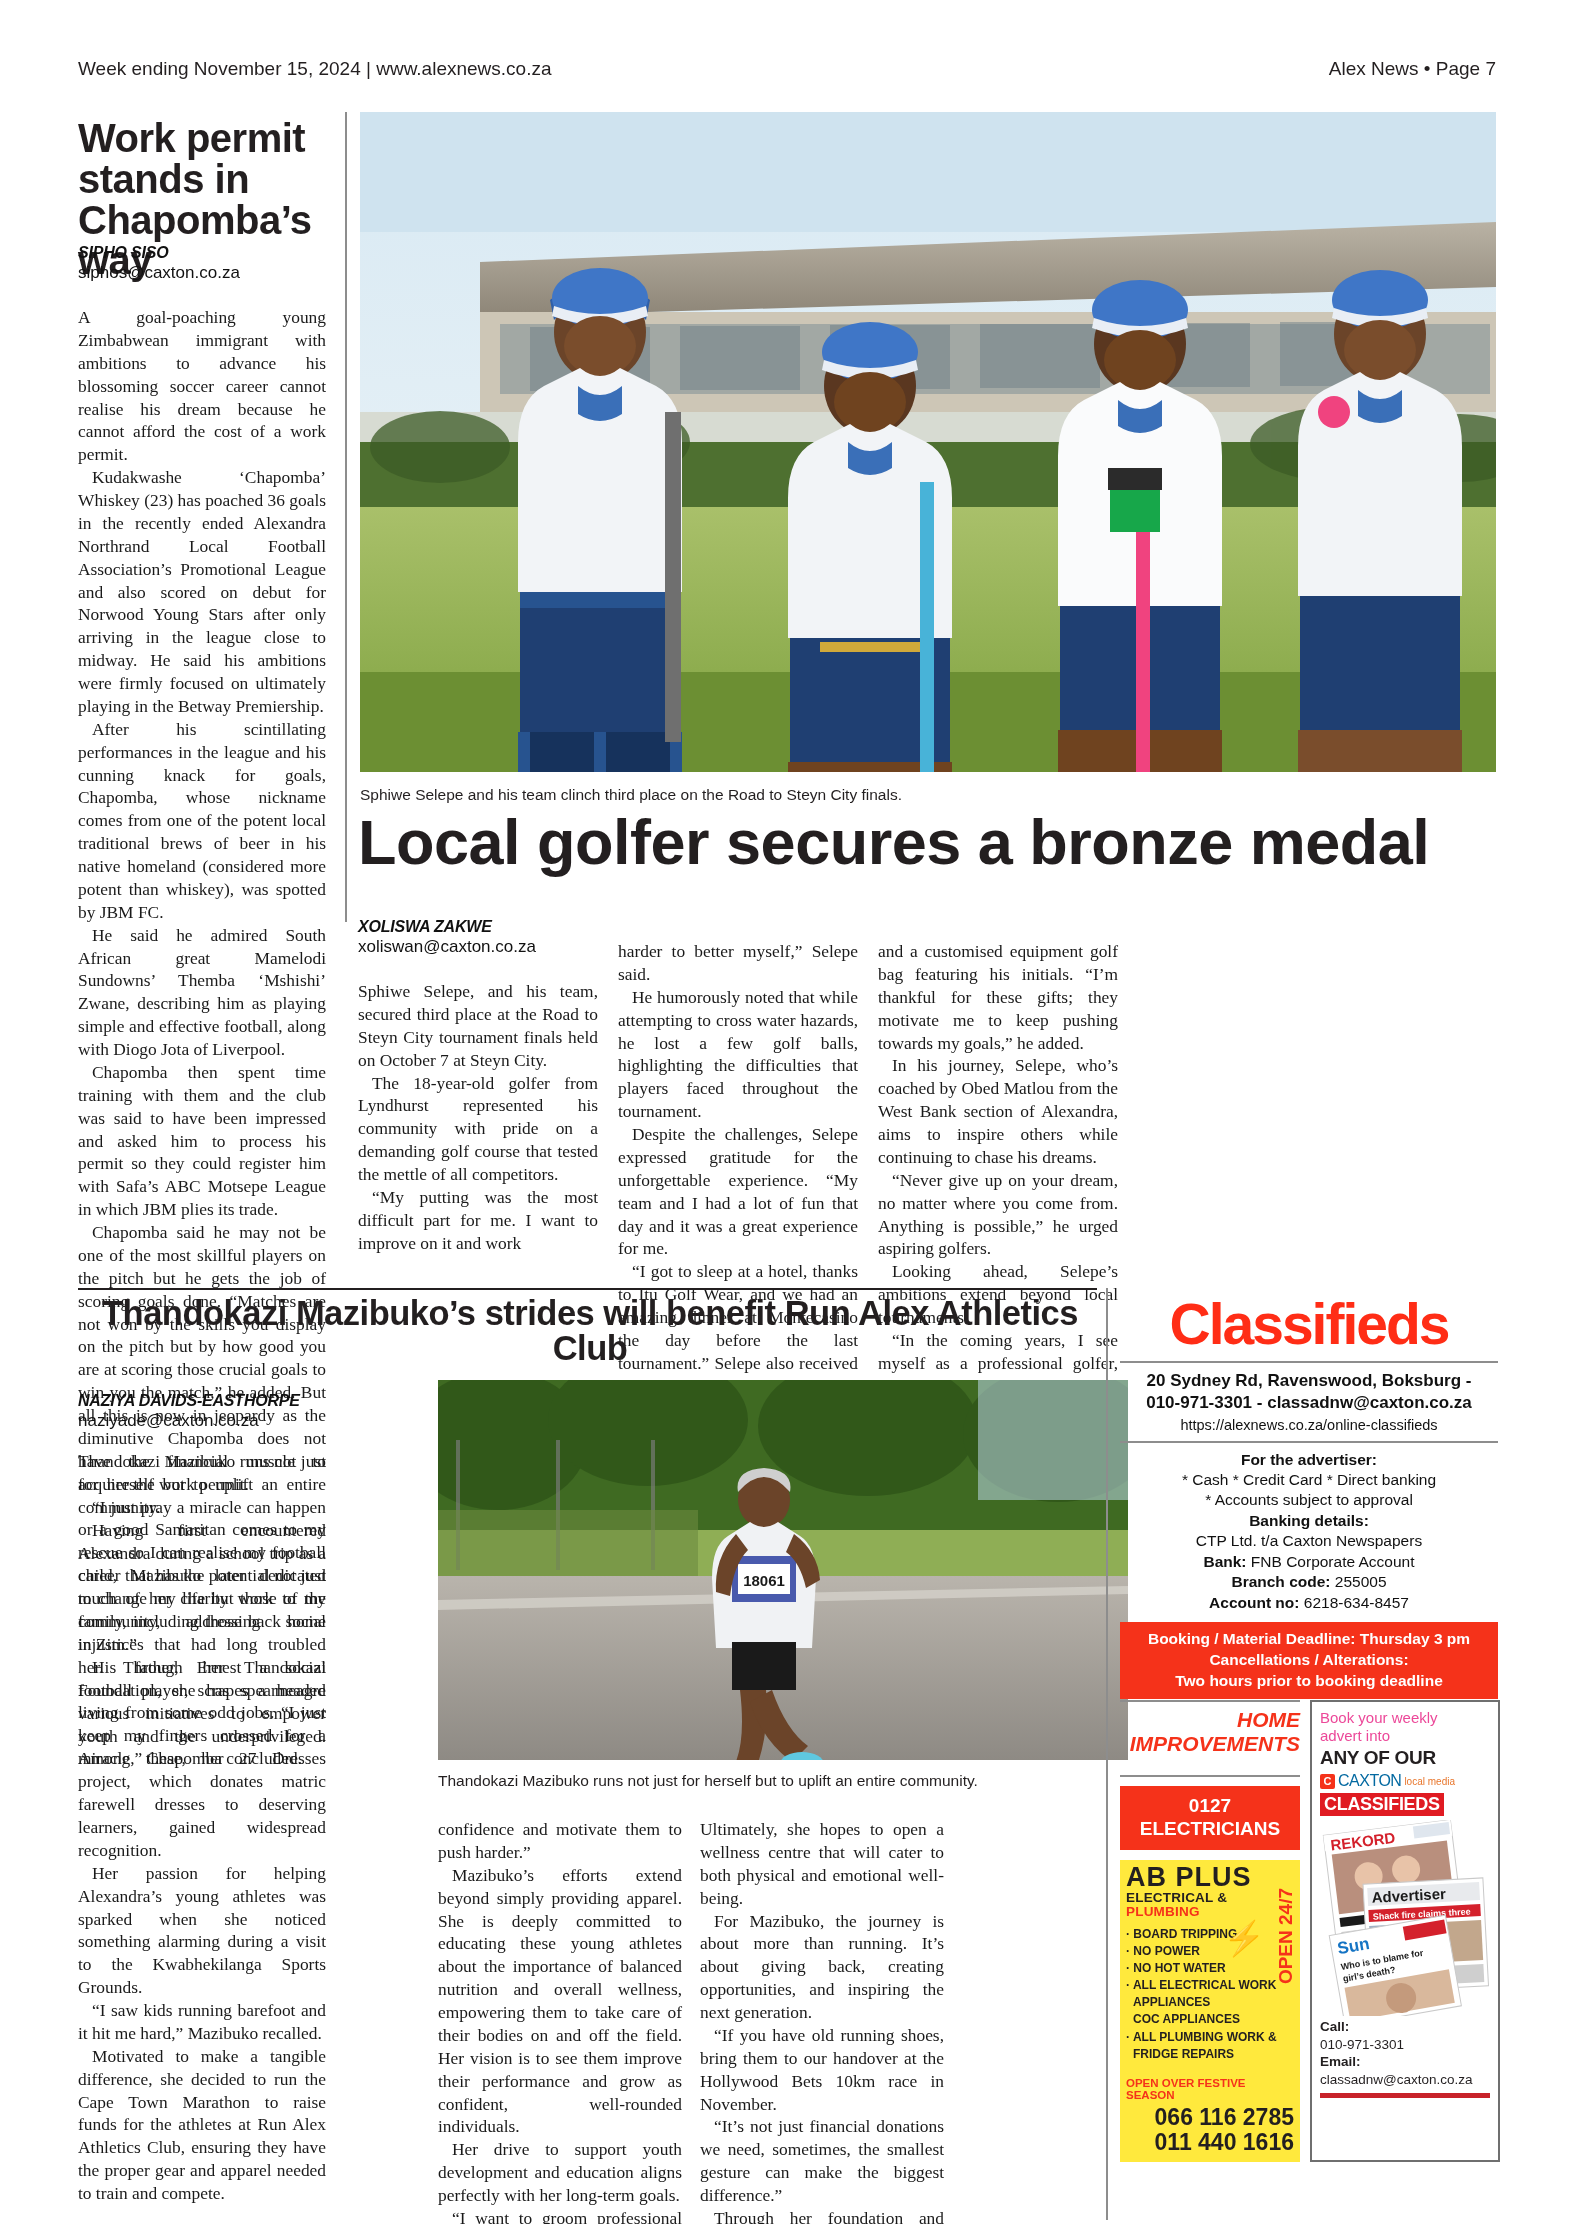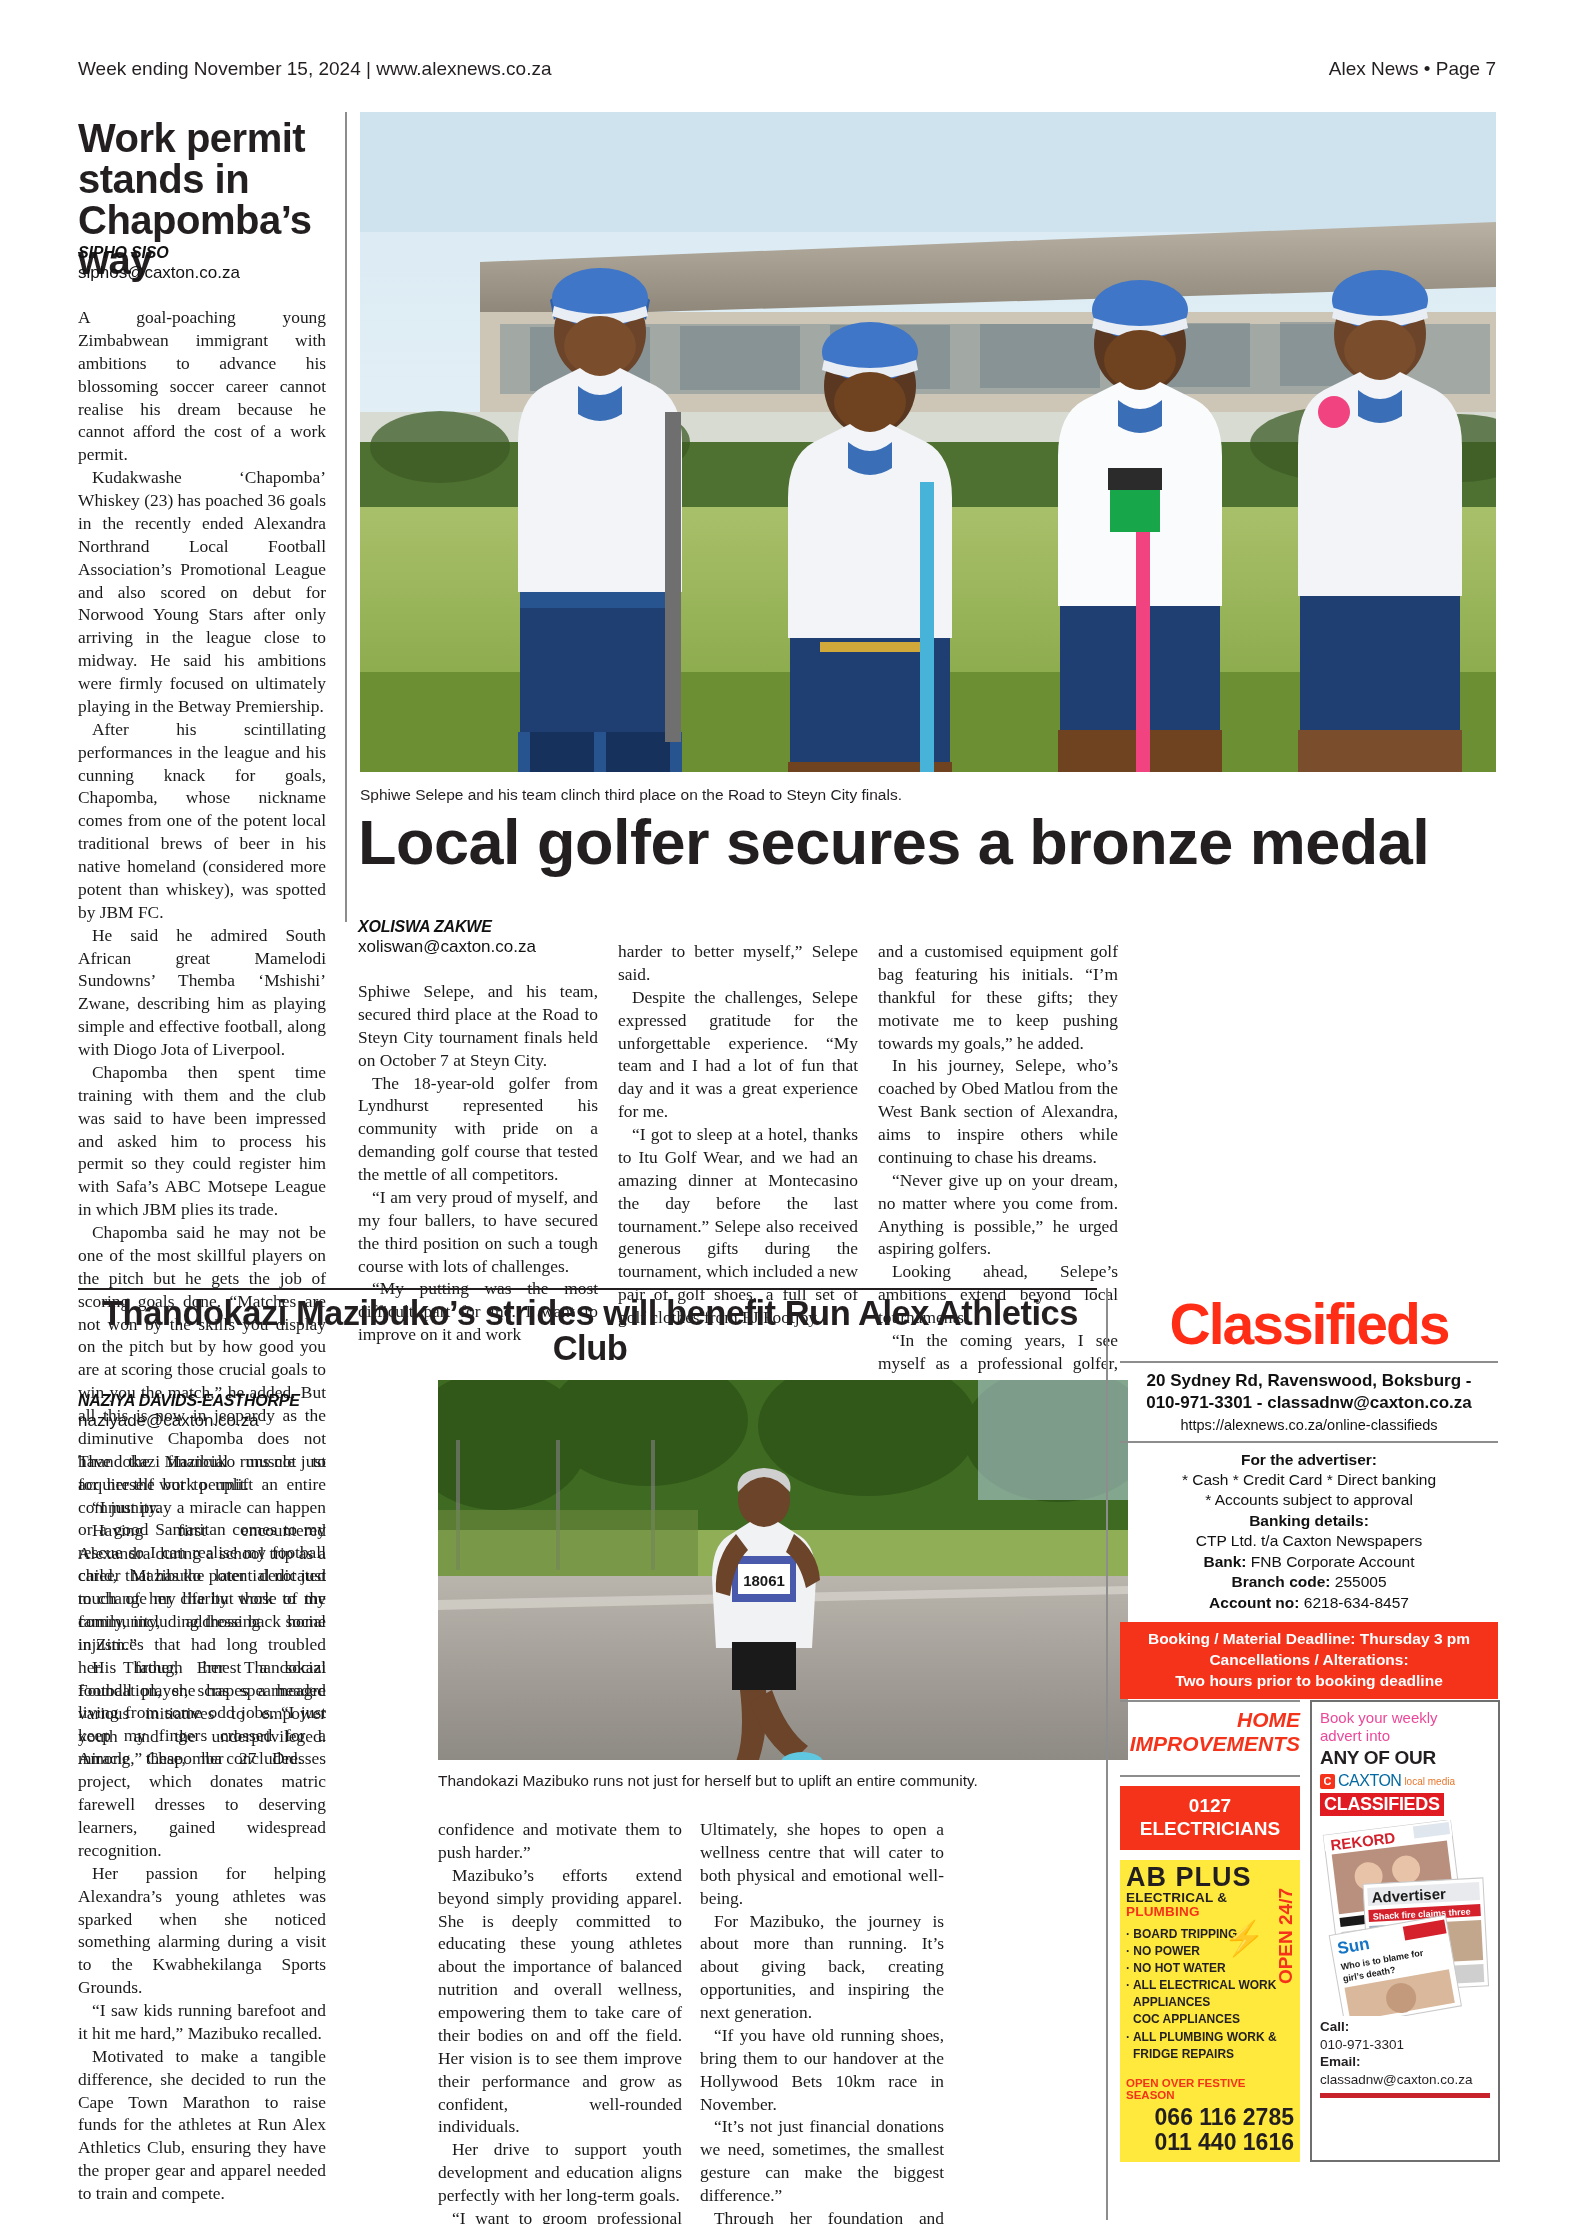--- a/index.html
+++ b/index.html
@@ -235,25 +235,25 @@
   <div class="lead-cap caption">Sphiwe Selepe and his team clinch third place on the Road to Steyn City finals.</div>
 
   <div class="headline a2-head">Local golfer secures a bronze medal</div>
   <div class="a2-by">
     <div class="byline">XOLISWA ZAKWE</div>
     <div class="bymail">xoliswan@caxton.co.za</div>
   </div>
   <div class="body a2-c1">
     <p class="first">Sphiwe Selepe, and his team, secured third place at the Road to Steyn City tournament finals held on October 7 at Steyn City.</p>
     <p>The 18-year-old golfer from Lyndhurst represented his community with pride on a demanding golf course that tested the mettle of all competitors.</p>
-    <p>“I am very proud of myself, and my four ballers, to have secured the third position on such a tough course with lots of challenges.</p>
     <p>“My putting was the most difficult part for me. I want to improve on it and work</p>
   </div>
   <div class="body a2-c2">
     <p class="first">harder to better myself,” Selepe said.</p>
+    <p>He humorously noted that while attempting to cross water hazards, he lost a few golf balls, highlighting the difficulties that players faced throughout the tournament.</p>
     <p>Despite the challenges, Selepe expressed gratitude for the unforgettable experience. “My team and I had a lot of fun that day and it was a great experience for me.</p>
     <p>“I got to sleep at a hotel, thanks to Itu Golf Wear, and we had an amazing dinner at Montecasino the day before the last tournament.” Selepe also received generous gifts during the tournament, which included a new pair of golf shoes, a full set of golf clothes from FJ Footjoy,</p>
   </div>
   <div class="body a2-c3">
     <p class="first">and a customised equipment golf bag featuring his initials. “I’m thankful for these gifts; they motivate me to keep pushing towards my goals,” he added.</p>
     <p>In his journey, Selepe, who’s coached by Obed Matlou from the West Bank section of Alexandra, aims to inspire others while continuing to chase his dreams.</p>
     <p>“Never give up on your dream, no matter where you come from. Anything is possible,” he urged aspiring golfers.</p>
     <p>Looking ahead, Selepe’s ambitions extend beyond local tournaments.</p>
     <p>“In the coming years, I see myself as a professional golfer, competing in big tournaments and touring around the world.”</p>
   </div>

